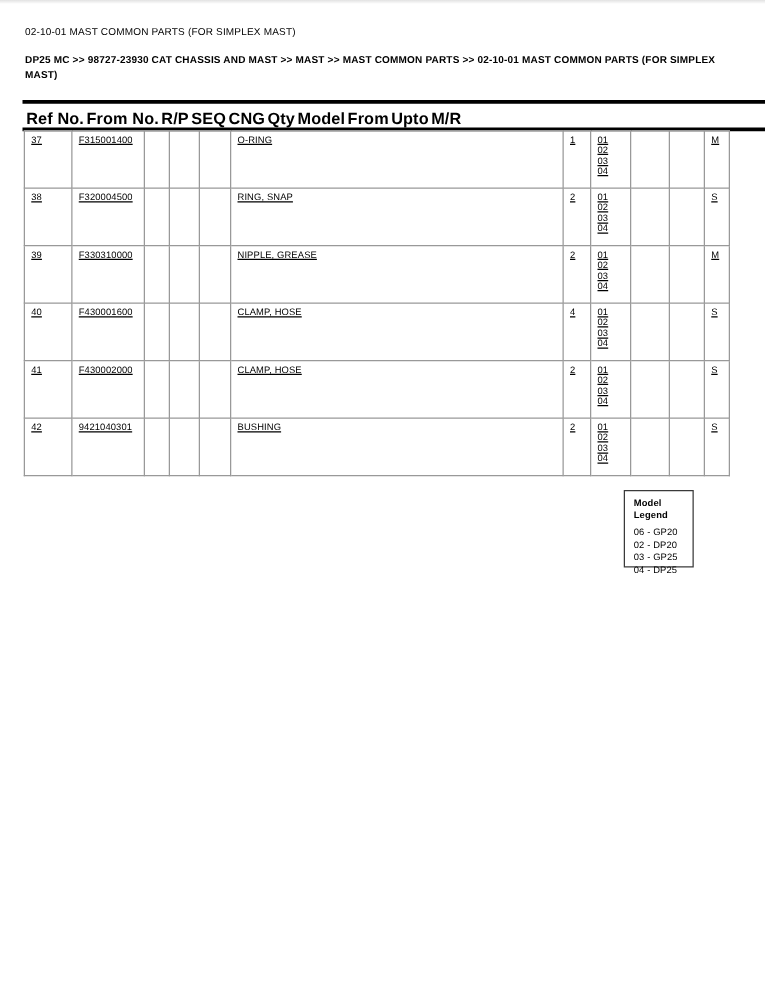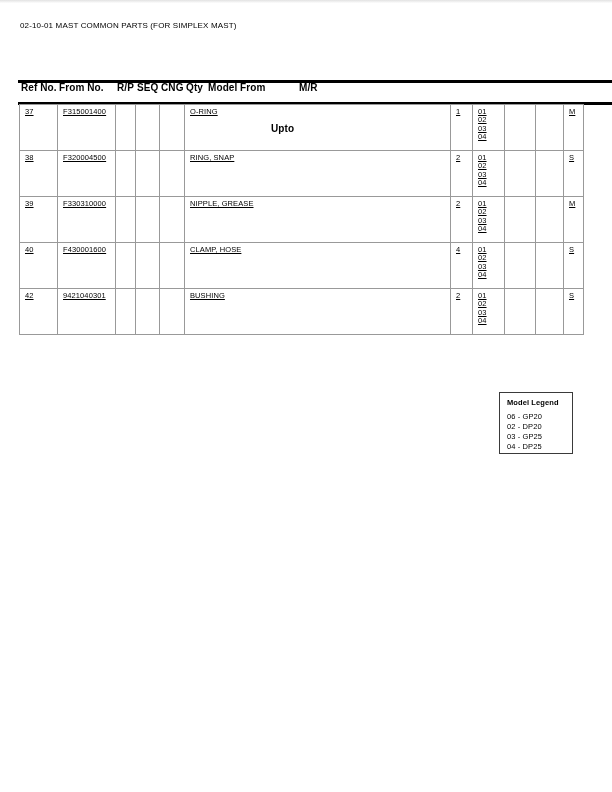--- a/index.html
+++ b/index.html
@@ -18,53 +18,54 @@
   }
   .breadcrumb {
     position:absolute; left:20px; top:42px; width:570px; font-size:8px;
     font-weight:bold; line-height:12px; letter-spacing:0.15px;
   }
   .rule { position:absolute; left:18px; width:594px; height:2.5px; background:#000; }
   .rule-top { top:80px; }
   .rule-bottom { top:102px; }
   .col-headers {
     position:absolute; left:19px; top:82px; width:564px; height:20px;
-    display:flex; align-items:flex-start; font-size:10px; font-weight:bold;
+    display:flex; align-items:flex-end; font-size:13px; font-weight:bold;
   }
   .col-label {
     box-sizing:border-box; padding-left:2px; flex:0 0 auto;
     white-space:nowrap; letter-spacing:0.1px;
   }
   .col-label.desc { padding-left:3px; }
   .parts-table {
     position:absolute; left:19px; top:104px; width:564px;
     border-collapse:collapse; table-layout:fixed; font-size:7.5px;
   }
   .parts-table tr { height:46px;text-decoration:underline; }
   .parts-table td {
     border:1px solid #999; vertical-align:top; padding:2.5px 2px 0 5px;
     line-height:8.5px; overflow:hidden; letter-spacing:0.1px;
   }
   .parts-table td.cell-description { }
   .parts-table td.cell-models { white-space:pre-line; }
   .legend {
-    position:absolute; left:499px; top:392px; width:74px; height:62px;
+    position:absolute; left:499px; top:392px; width:56px; height:62px;
     border:1px solid #3a3a3a; box-sizing:border-box; padding:5px 3px 0 7px;
   }
   .legend-title { font-size:7.5px; font-weight:bold; margin-bottom:5px; letter-spacing:0.1px; }
   .legend-entry { font-size:7.5px; line-height:10px; letter-spacing:0.1px; }
 </style>
 </head>
 <body>
 
 <div class="page">
   <div class="top-strip"></div>
 
   <div class="doc-title">02-10-01 MAST COMMON PARTS (FOR SIMPLEX MAST)</div>
 
+  <div class="breadcrumb">DP25 MC &gt;&gt; 98727-23930 CAT CHASSIS AND MAST &gt;&gt; MAST &gt;&gt; MAST COMMON PARTS &gt;&gt; 02-10-01 MAST COMMON PARTS (FOR SIMPLEX MAST)</div>
 
   <div class="rule rule-top"></div>
 
   <div class="col-headers" id="col-headers">
       <span class="col-label" style="flex-basis: 38px;">Ref No.</span>
       <span class="col-label" style="flex-basis: 58px;">From No.</span>
       <span class="col-label" style="flex-basis: 20px;">R/P</span>
       <span class="col-label" style="flex-basis: 24px;">SEQ</span>
       <span class="col-label" style="flex-basis: 25px;">CNG</span>
       <span class="col-label" style="flex-basis: 22px;">Qty</span>
@@ -149,20 +150,36 @@
           <td class="cell-qty">4</td>
           <td class="cell-models">01
 02
 03
 04</td>
           <td class="cell-from"></td>
           <td class="cell-upto"></td>
           <td class="cell-mr">S</td>
         </tr>
         <tr>
+          <td class="cell-ref-no">41</td>
+          <td class="cell-part-no">F430002000</td>
+          <td class="cell-rp"></td>
+          <td class="cell-seq"></td>
+          <td class="cell-cng"></td>
+          <td class="cell-description">CLAMP, HOSE</td>
+          <td class="cell-qty">2</td>
+          <td class="cell-models">01
+02
+03
+04</td>
+          <td class="cell-from"></td>
+          <td class="cell-upto"></td>
+          <td class="cell-mr">S</td>
+        </tr>
+        <tr>
           <td class="cell-ref-no">42</td>
           <td class="cell-part-no">9421040301</td>
           <td class="cell-rp"></td>
           <td class="cell-seq"></td>
           <td class="cell-cng"></td>
           <td class="cell-description">BUSHING</td>
           <td class="cell-qty">2</td>
           <td class="cell-models">01
 02
 03

